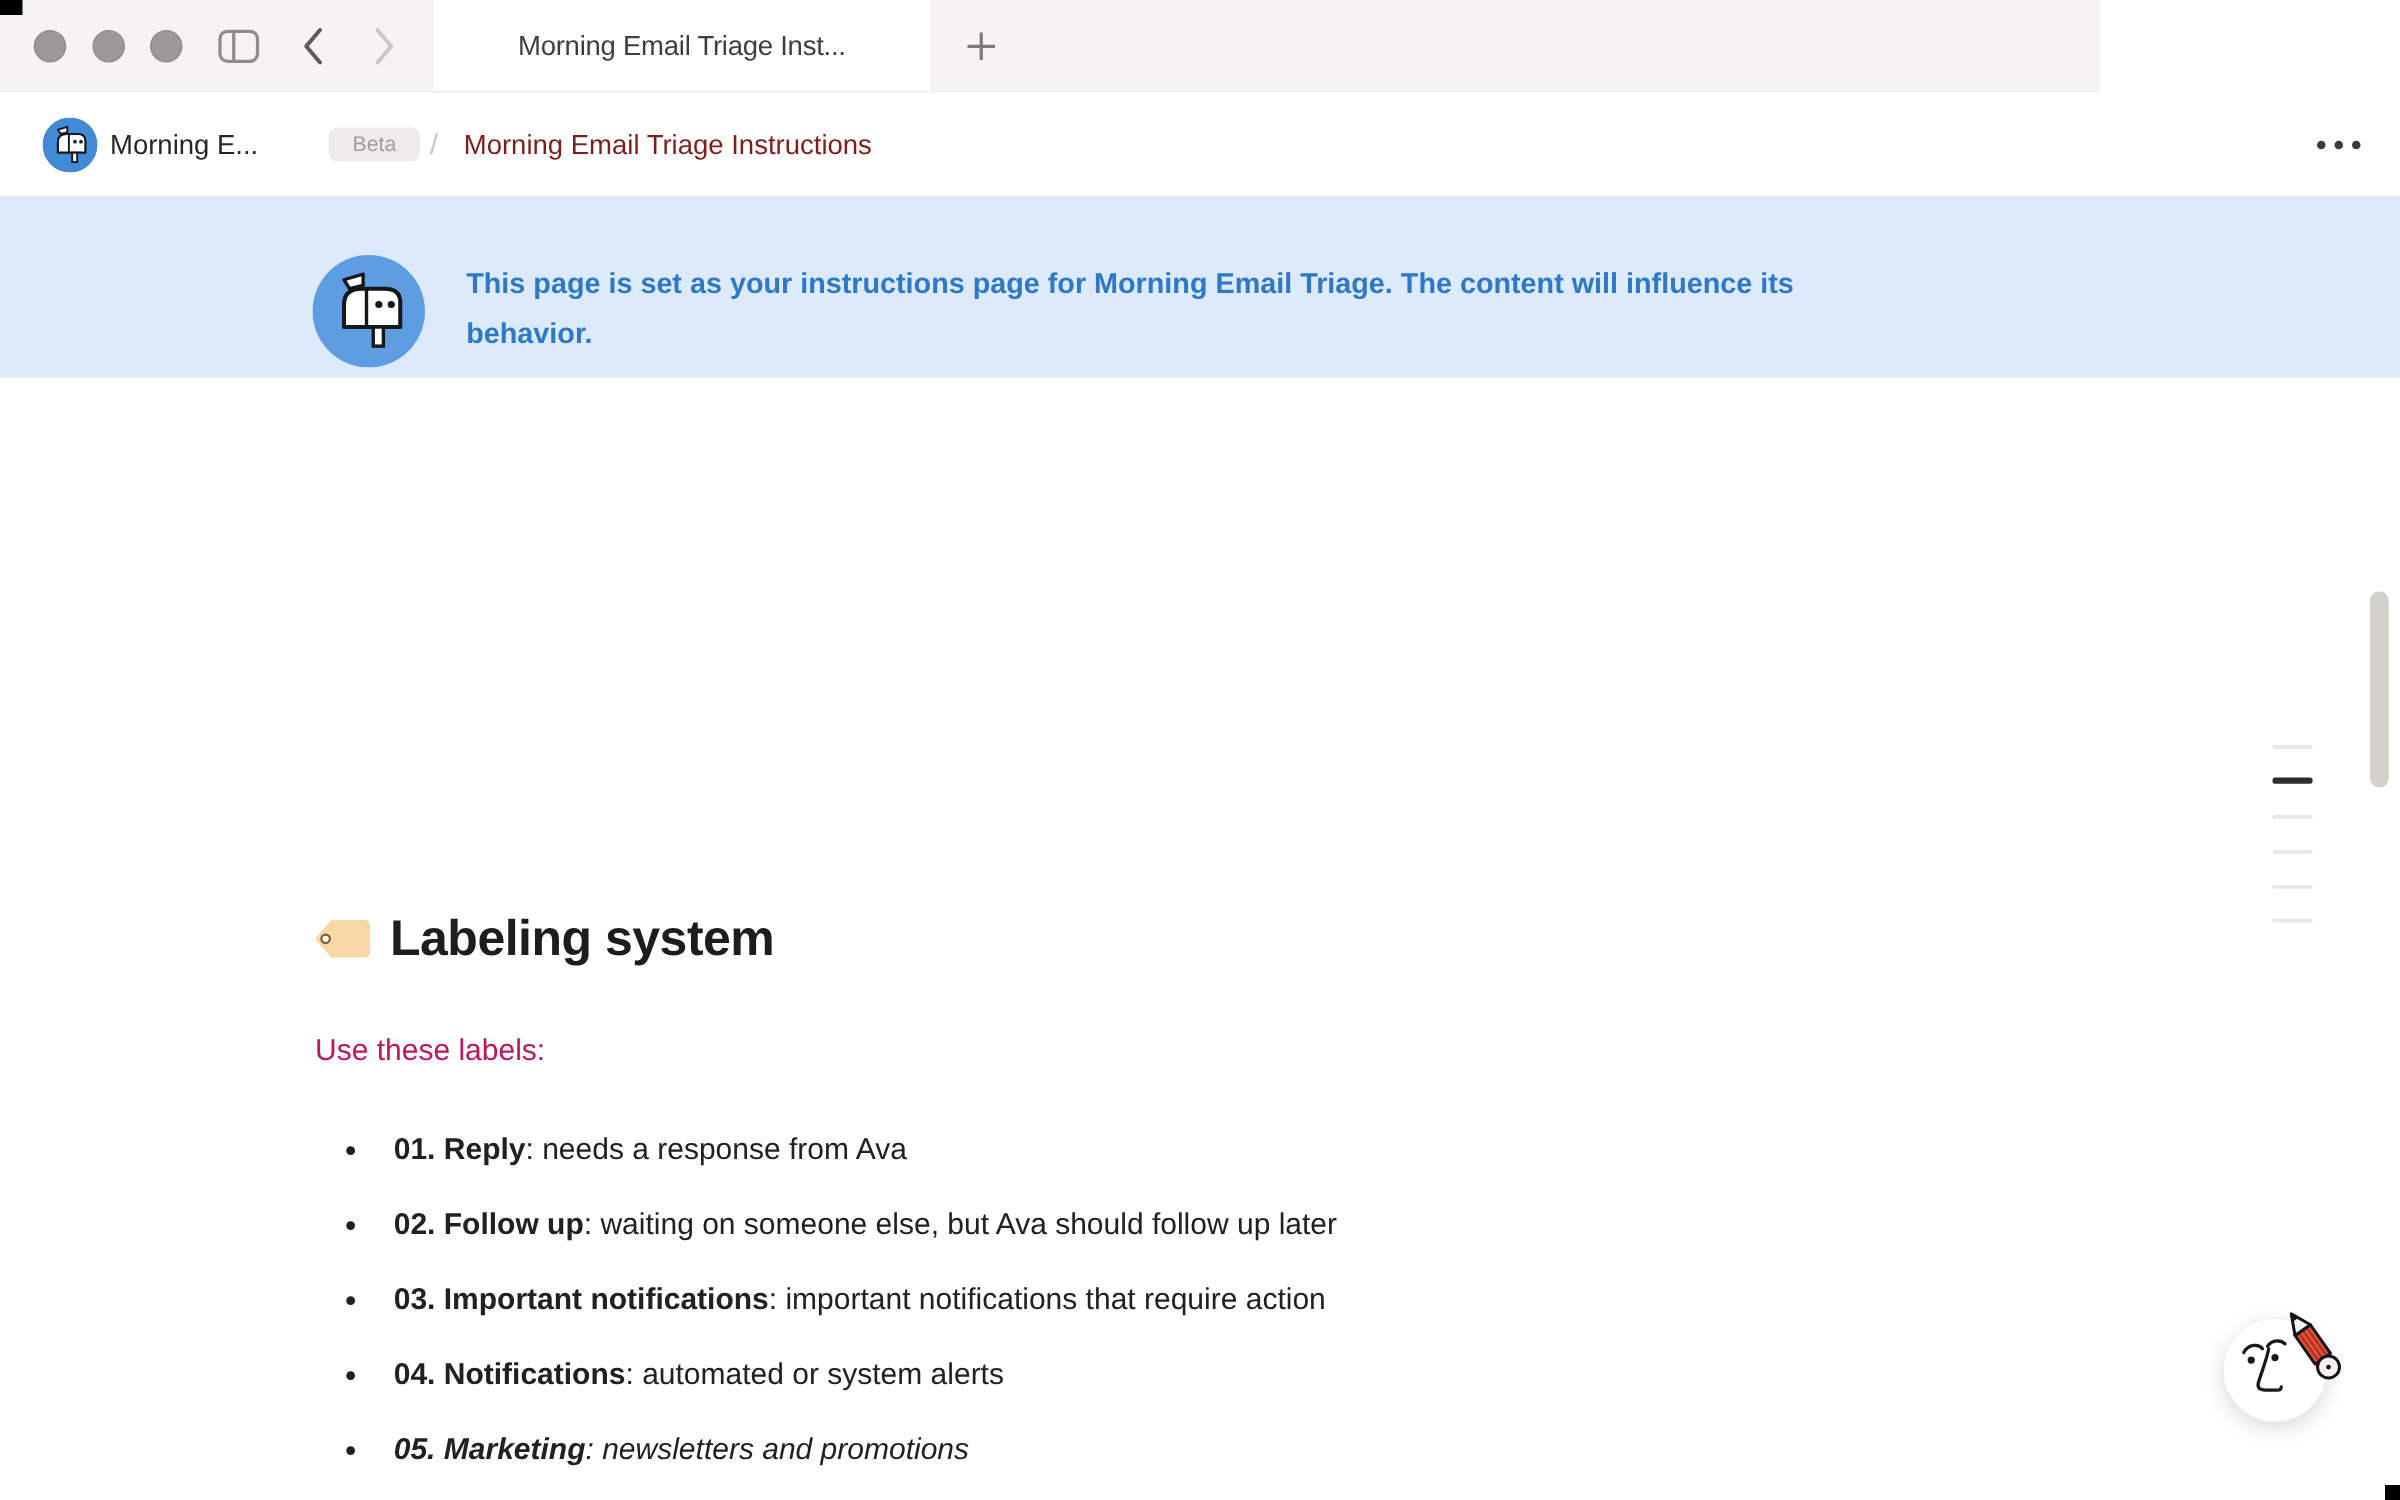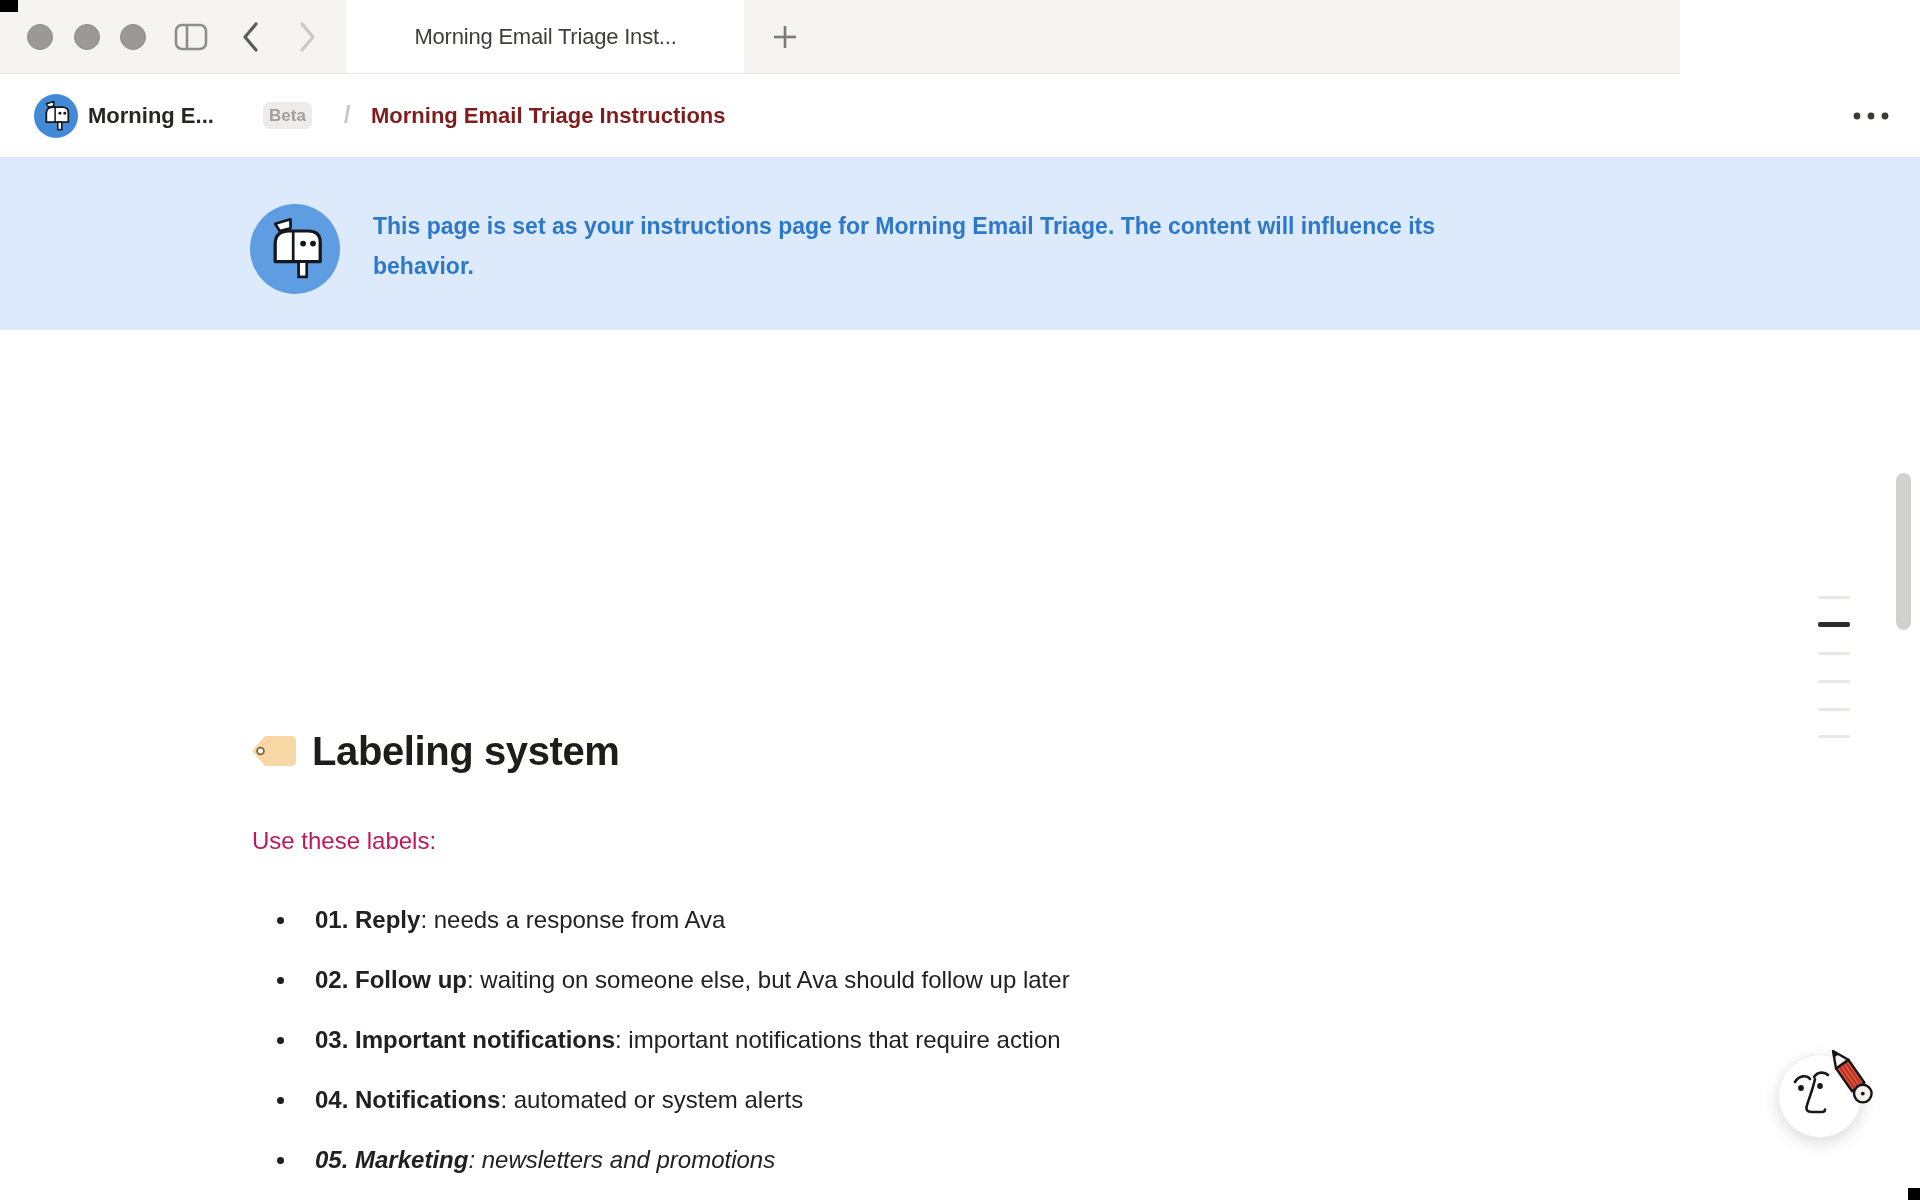--- a/index.html
+++ b/index.html
@@ -12,30 +12,30 @@
   .titlebar{position:absolute;left:0;top:0;width:1680px;height:73px;background:#f5f4f2;border-bottom:1px solid #e8e7e5;}
   .traffic{position:absolute;top:24px;width:26px;height:26px;border-radius:50%;background:#9a9997;border:1px solid #8d8c8a;box-sizing:border-box;}
   .tl-close{left:27px;} .tl-min{left:74px;} .tl-zoom{left:120px;}
   .tb-icon{position:absolute;color:#8e8d8a;}
   .active-tab{
     position:absolute;left:347px;top:0;width:397px;height:73px;background:#ffffff;
     display:flex;align-items:center;justify-content:center;
     font-size:22px;color:#3e3e3c;letter-spacing:-0.2px;
   }
   
-  .crumbrow{position:absolute;left:0;top:74px;width:1920px;height:83px;background:#ffffff;font-weight:bold;}
+  .crumbrow{position:absolute;left:0;top:74px;width:1920px;height:83px;background:#ffffff;}
   .crumb-icon{position:absolute;left:34px;top:20px;width:44px;height:44px;}
   .crumb-name{position:absolute;left:88px;top:0;height:83px;display:flex;align-items:center;font-size:22px;color:#262624;}
-  .beta{position:absolute;left:263px;top:28px;height:27px;padding:0 6px;background:#eeece9;border-radius:7px;
+  .beta{position:absolute;left:263px;top:28px;height:27px;padding:0 19px;background:#eeece9;border-radius:7px;
         display:flex;align-items:center;font-size:17px;color:#a19f9c;}
   .crumb-slash{position:absolute;left:344px;top:0;height:83px;display:flex;align-items:center;font-size:23px;color:#c6c5c2;}
   .crumb-title{position:absolute;left:371px;top:0;height:83px;display:flex;align-items:center;font-size:22px;color:#7f1d1d;}
   .ellipsis{position:absolute;left:1850px;top:50%;transform:translateY(-50%);cursor:pointer;}
   
-  .banner{position:absolute;left:0;top:157px;width:1920px;height:173px;background:#ddeafb;}
+  .banner{position:absolute;left:0;top:157px;width:1920px;height:145px;background:#ddeafb;}
   .banner-icon{position:absolute;left:250px;top:47px;width:90px;height:90px;}
   .banner-text{position:absolute;left:373px;top:49px;width:1300px;font-size:23px;line-height:40px;color:#2d78c8;font-weight:600;}
   
   .content{position:absolute;left:0;top:330px;width:1920px;height:870px;background:#ffffff;}
   .hrow{position:absolute;display:flex;align-items:center;gap:13px;font-size:40px;font-weight:700;color:#1d1d1b;letter-spacing:-0.4px;}
   .h-label{left:249px;top:394px;height:54px;}
   .intro{position:absolute;left:252px;top:496px;font-size:24px;line-height:30px;color:#be185d;}
   .bul{position:absolute;display:flex;align-items:center;gap:31px;font-size:24px;line-height:30px;color:#212121;}
   .dot{width:7px;height:7px;border-radius:50%;background:#1f1f1f;flex:none;}
   .b0{left:277px;top:575px;} .b1{left:277px;top:635px;} .b2{left:277px;top:695px;}

